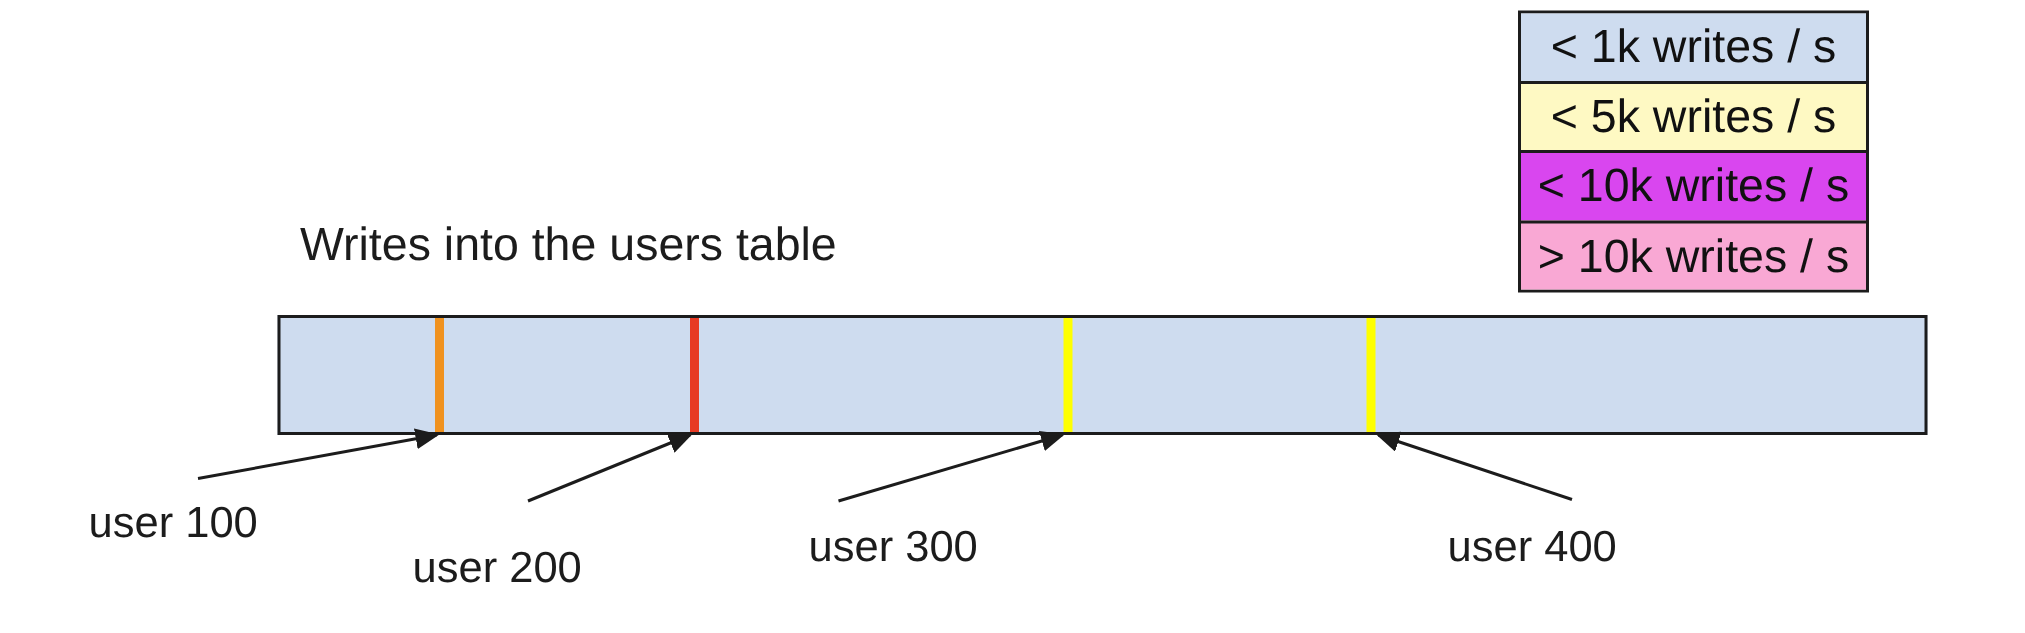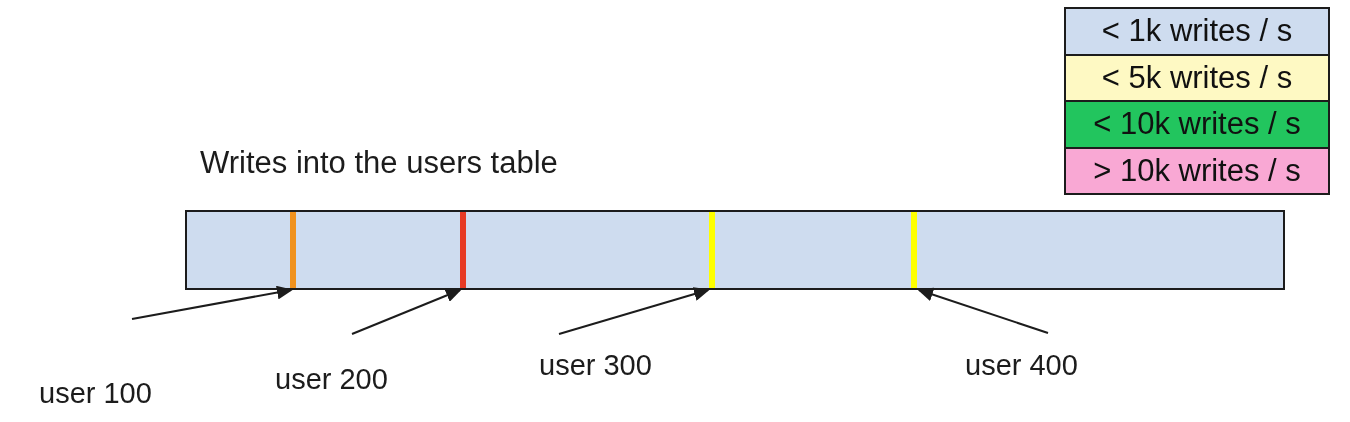--- a/index.html
+++ b/index.html
@@ -5,21 +5,21 @@
   html,body{margin:0;padding:0;background:#ffffff;}
   .canvas{
     position:relative;width:1350px;height:422px;background:#ffffff;overflow:hidden;
     font-family:"Liberation Sans","DejaVu Sans",sans-serif;color:#1c1c1c;
   }
   .title{
     position:absolute;left:200px;top:146px;font-size:31px;line-height:34px;
     white-space:nowrap;color:#1c1c1c;
   }
   .legend{
-    position:absolute;left:1064px;top:7px;width:266px;box-sizing:border-box;
+    position:absolute;left:1012px;top:7px;width:234px;box-sizing:border-box;
     border:2.5px solid #1c1c1c;
     text-align:center;
   }
   .legend-row{
     height:44.5px;display:flex;align-items:center;justify-content:center;
     border-top:2.5px solid #1c1c1c;font-size:31px;white-space:nowrap;color:#111;
   }
   .legend-row:first-child{border-top:none;}
   .bar{
     position:absolute;left:185px;top:210px;width:1100px;height:80px;
@@ -36,21 +36,21 @@
 
 <div class="canvas">
   <div class="title">Writes into the users table</div>
   <div class="legend">
       <div class="legend-row" style="background: rgb(206, 220, 239);">
         <span>&lt; 1k writes / s</span>
       </div>
       <div class="legend-row" style="background: #fef9c3;">
         <span>&lt; 5k writes / s</span>
       </div>
-      <div class="legend-row" style="background: #22c55e;">
+      <div class="legend-row" style="background: #d946ef;">
         <span>&lt; 10k writes / s</span>
       </div>
       <div class="legend-row" style="background: #f9a8d4;">
         <span>&gt; 10k writes / s</span>
       </div>
     </div>
   <div class="bar" style="background: rgb(206, 220, 239); border-color: rgb(28, 28, 28);">
       <div class="stripe" style="left: 102.5px; background: rgb(240, 146, 31);"></div>
       <div class="stripe" style="left: 272.5px; background: rgb(231, 58, 36);"></div>
       <div class="stripe" style="left: 521.5px; background: rgb(254, 255, 0);"></div>
@@ -61,18 +61,18 @@
       <marker id="arrowhead" markerWidth="8" markerHeight="7" refX="7" refY="3.5" orient="auto" markerUnits="strokeWidth">
         <path d="M0,0 L8,3.5 L0,7 Z" fill="#1c1c1c"></path>
       </marker>
     </defs>
   <line x1="132" y1="319" x2="291" y2="290" stroke="#1c1c1c" stroke-width="2" marker-end="url(#arrowhead)"></line>
       <line x1="352" y1="334" x2="460" y2="290" stroke="#1c1c1c" stroke-width="2" marker-end="url(#arrowhead)"></line>
       <line x1="559" y1="334" x2="708" y2="290" stroke="#1c1c1c" stroke-width="2" marker-end="url(#arrowhead)"></line>
       <line x1="1048" y1="333" x2="919" y2="290" stroke="#1c1c1c" stroke-width="2" marker-end="url(#arrowhead)"></line>
     </svg>
   <div>
-      <div class="callout-label" style="left: 39px; top: 333px; margin-top: 44px;">user 100</div>
+      <div class="callout-label" style="left: 59px; top: 333px;">user 100</div>
       <div class="callout-label" style="left: 275px; top: 363px;">user 200</div>
       <div class="callout-label" style="left: 495px; top: 349px; margin-left: 44px;">user 300</div>
       <div class="callout-label" style="left: 965px; top: 349px;">user 400</div>
     </div>
 </div>
 
 </body></html>

